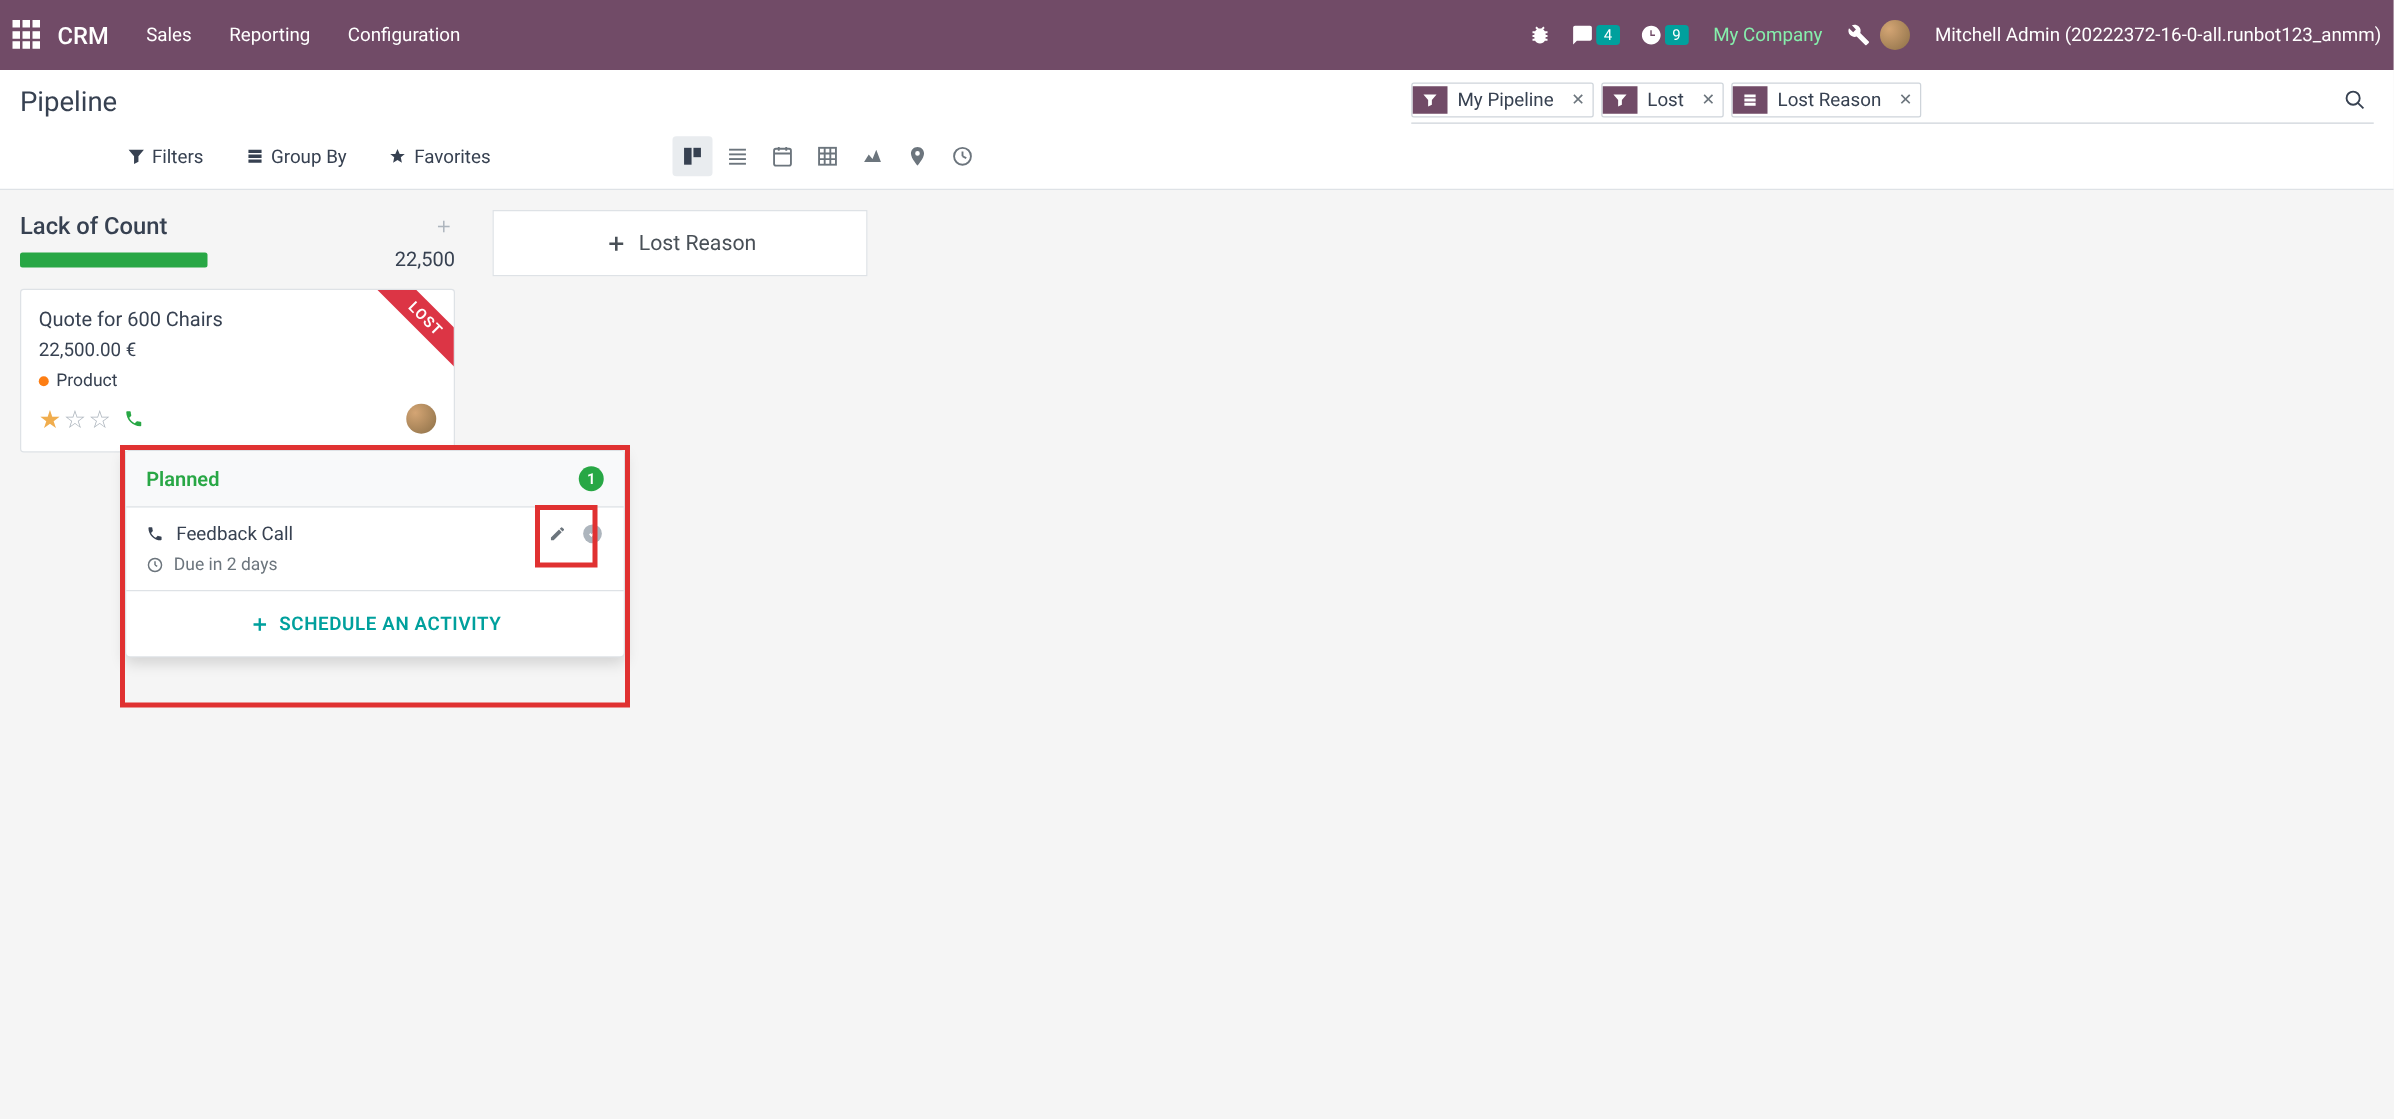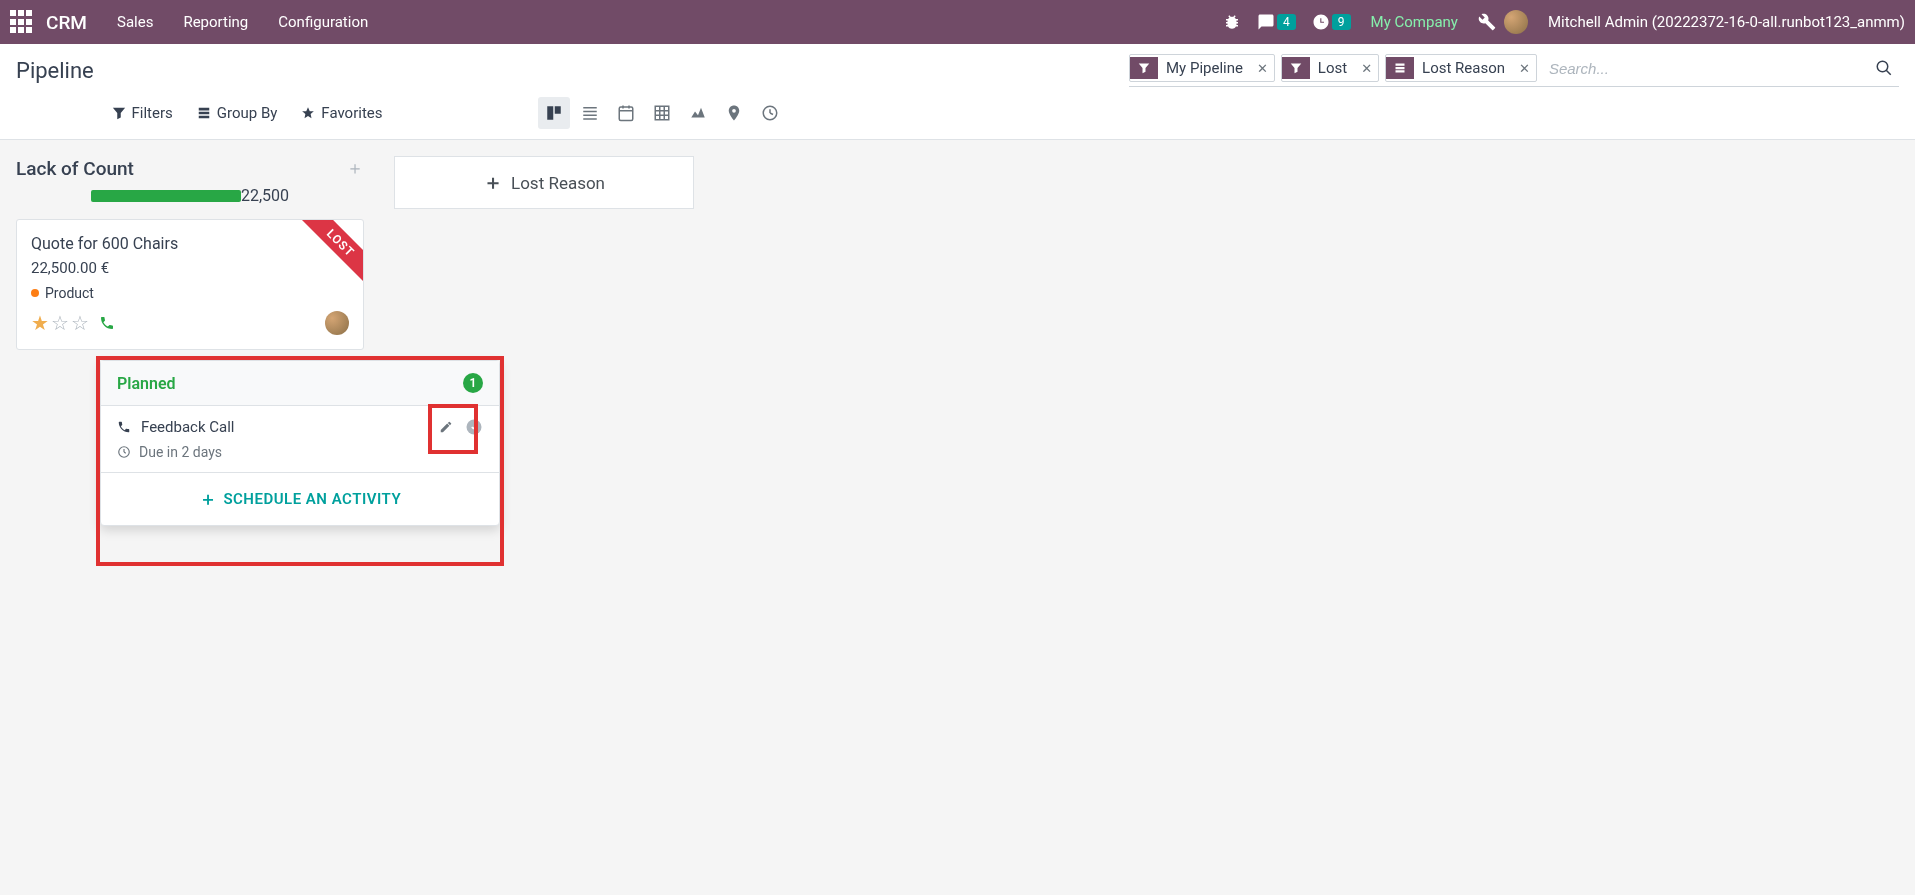--- a/index.html
+++ b/index.html
@@ -1,18 +1,18 @@
 <!DOCTYPE html>
 <html><head>
 <meta charset="utf-8">
 <style>
 * { box-sizing: border-box; margin: 0; padding: 0; }
 body { font-family: -apple-system, BlinkMacSystemFont, "Segoe UI", Roboto, sans-serif; background: #f5f5f5; color: #374151; width: 1915px; height: 895px; overflow: hidden; }
 
-.topbar { background: #714b67; height: 44px; display: flex; align-items: center; padding: 0 10px; color: #e7e7e7; }
+.topbar { background: #714b67; height: 56px; display: flex; align-items: center; padding: 0 10px; color: #e7e7e7; }
 .topbar .apps-icon { width: 24px; height: 24px; display: flex; flex-wrap: wrap; gap: 2px; margin-right: 12px; cursor: pointer; }
 .apps-icon span { width: 6px; height: 6px; background: #fff; }
 .topbar .app-title { font-size: 19px; font-weight: 500; margin-right: 30px; color: #fff; }
 .topbar .nav-item { font-size: 15px; margin-right: 30px; color: #fff; cursor: pointer; }
 .topbar .spacer { flex: 1; }
 .topbar .icon-btn { margin: 0 8px; cursor: pointer; display: flex; align-items: center; position: relative; }
 .topbar .badge { background: #00A09D; color: #fff; font-size: 12px; padding: 1px 6px; border-radius: 3px; margin-left: 2px; }
 .topbar .company { font-size: 15px; color: #86efac; margin: 0 12px; text-align: center; }
 .topbar .user { font-size: 15px; color: #fff; display: flex; align-items: center; gap: 12px; }
 .topbar .avatar { width: 24px; height: 24px; border-radius: 50%; background: radial-gradient(circle at 30% 30%, #d4a574, #8b6f47); margin-right: 8px; }
@@ -26,32 +26,32 @@
 .facet-icon svg { width: 12px; height: 12px; fill: #fff; }
 .facet-text { padding: 4px 8px; font-size: 15px; color: #374151; }
 .facet-close { padding: 0 6px; color: #6c757d; cursor: pointer; font-size: 13px; }
 .search-input { border: none; outline: none; font-size: 15px; flex: 1; padding: 4px 6px; color: #374151; }
 .search-input::placeholder { color: #adb5bd; font-style: italic; }
 .search-icon { margin-left: auto; padding: 0 6px; cursor: pointer; }
 
 .controlbar-row2 { display: flex; align-items: center; justify-content: space-between; padding-bottom: 10px; }
 .btn-create { background: #00A09D; color: #fff; border: none; padding: 8px 14px; font-size: 15px; font-weight: 600; cursor: pointer; letter-spacing: 0.5px; }
 .btn-generate { background: none; border: none; color: #00A09D; font-weight: 600; font-size: 15px; padding: 8px 14px; cursor: pointer; letter-spacing: 0.5px; }
-.search-opts { display: flex; align-items: center; gap: 24px; margin-left: auto; margin-right: 60px; }
+.search-opts { display: flex; align-items: center; gap: 34px; margin-left: auto; margin-right: 60px; }
 .search-opt { display: flex; align-items: center; gap: 6px; font-size: 15px; color: #374151; cursor: pointer; }
 .view-switchers { display: flex; gap: 4px; }
 .view-btn { width: 32px; height: 32px; display: flex; align-items: center; justify-content: center; cursor: pointer; color: #6c757d; border-radius: 3px; }
 .view-btn.active { background: #e9ecef; color: #374151; }
 
 .kanban-area { padding: 16px; display: flex; gap: 30px; align-items: flex-start; }
 .column { width: 348px; }
 .column-head { display: flex; align-items: center; justify-content: space-between; margin-bottom: 6px; }
 .column-title { font-size: 19px; font-weight: 500; color: #374151; }
 .column-plus { color: #adb5bd; font-size: 18px; cursor: pointer; }
-.column-bar { display: flex; align-items: center; justify-content: center; margin-bottom: 14px; }
+.column-bar { display: flex; align-items: center; justify-content: space-between; margin-bottom: 14px; }
 .progress { width: 150px; height: 12px; background: #28a745; border-radius: 2px; }
 .column-total { font-size: 16px; color: #374151; }
 
 .add-column-btn { width: 300px; background: #fff; border: 1px solid #dee2e6; padding: 12px; text-align: center; font-size: 17px; color: #495057; cursor: pointer; display: flex; align-items: center; justify-content: center; gap: 8px; }
 
 .card { background: #fff; border: 1px solid #dee2e6; border-radius: 3px; padding: 14px; position: relative; overflow: hidden; }
 .lost-ribbon { position: absolute; top: 12px; right: -34px; background: #dc3545; color: #fff; padding: 4px 40px; transform: rotate(45deg); font-size: 12px; font-weight: 600; letter-spacing: 1px; }
 .card-title { font-size: 16px; color: #374151; margin-bottom: 6px; }
 .card-amount { font-size: 15px; color: #374151; margin-bottom: 8px; }
 .card-tag { display: flex; align-items: center; gap: 6px; font-size: 14px; margin-bottom: 10px; }
@@ -152,21 +152,20 @@
       </div>
       <div class="facet">
         <div class="facet-icon">
             <svg viewBox="0 0 16 16">
               <path d="M2 2h12v3H2zM2 6.5h12v3H2zM2 11h12v3H2z"></path>
             </svg>
           </div>
         <div class="facet-text">Lost Reason</div>
         <div class="facet-close">✕</div>
       </div>
-      <input class="search-input" placeholder="Search..." style="">
       <div class="search-icon">
         <svg width="18" height="18" viewBox="0 0 24 24" fill="none" stroke="#374151" stroke-width="2">
             <circle cx="10" cy="10" r="7"></circle>
             <line x1="21" y1="21" x2="15" y2="15"></line>
           </svg>
       </div>
     </div>
   </div>
   <div class="controlbar-row2">
     <div style="display:flex; align-items:center; flex:0 0 770px;">

